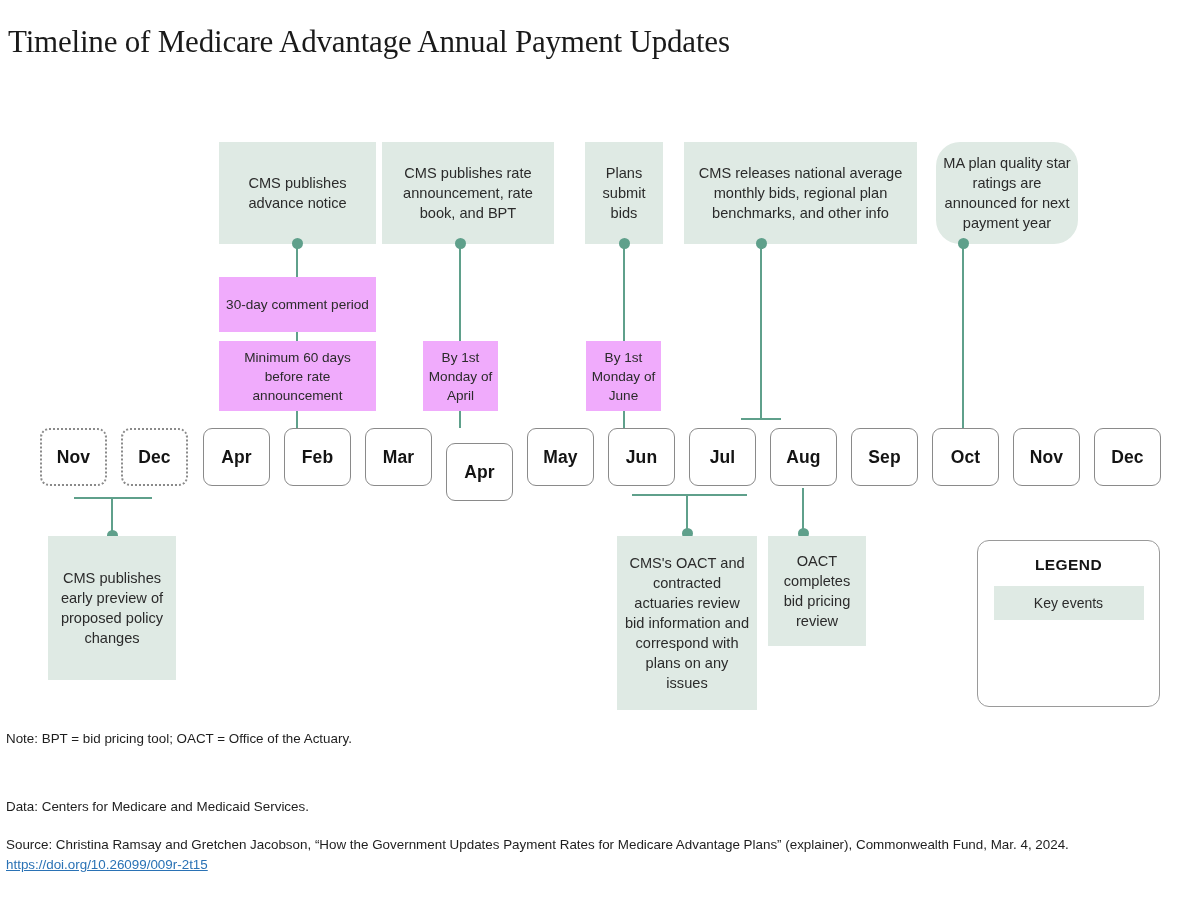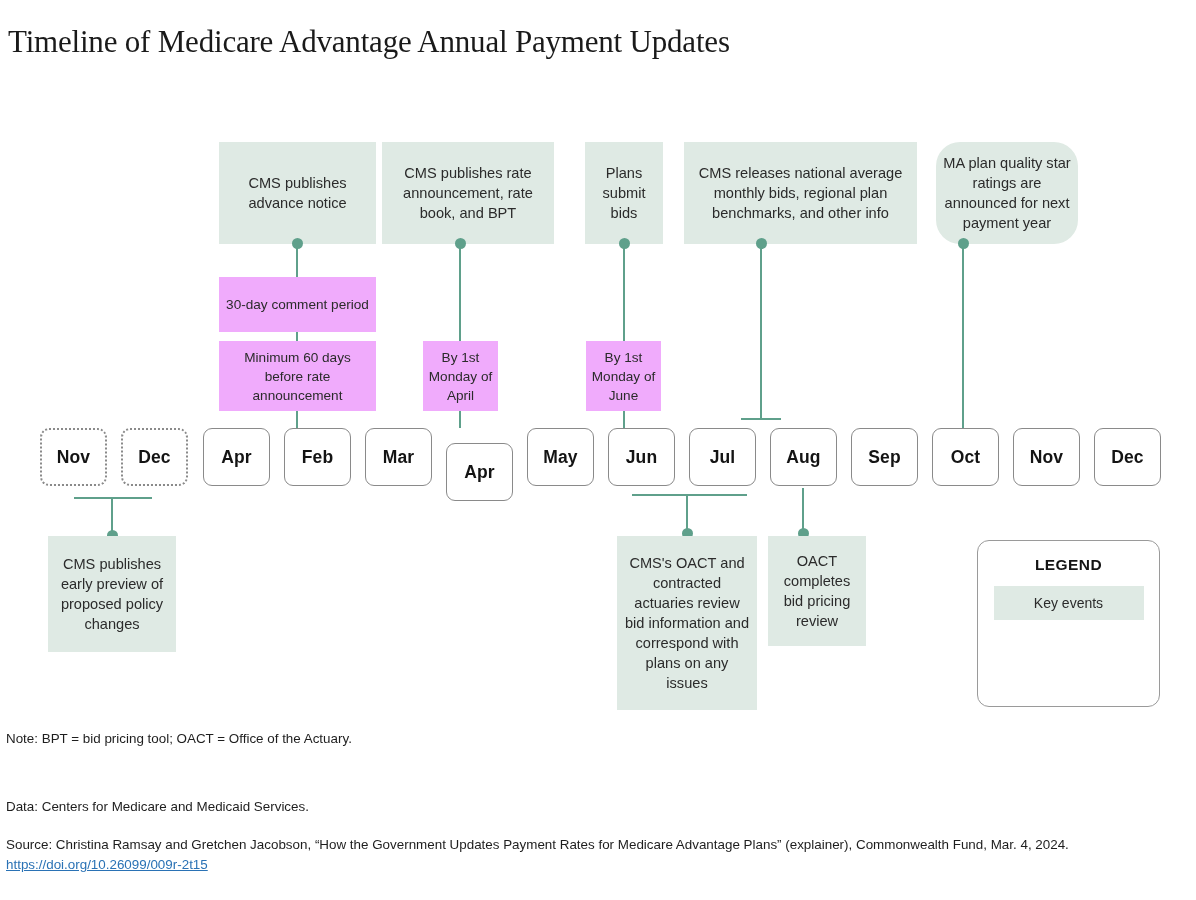--- a/index.html
+++ b/index.html
@@ -268,21 +268,21 @@
   <div class="abs conn-line" style="left:111px; top:497px; height:39px;"></div>
   <div class="abs conn-dot" style="left:106.5px; top:530px;"></div>
 
   <div class="abs conn-bar" style="left:632px; top:494px; width:115px;"></div>
   <div class="abs conn-line" style="left:686px; top:494px; height:42px;"></div>
   <div class="abs conn-dot" style="left:681.5px; top:528px;"></div>
 
   <div class="abs conn-line" style="left:802px; top:488px; height:48px;"></div>
   <div class="abs conn-dot" style="left:797.5px; top:528px;"></div>
 
-  <div class="abs event-box" style="left:48px; top:536px; width:128px; height:116px;">
+  <div class="abs event-box" style="left:48px; top:536px; width:128px; height:144px;">
     <span class="txt">CMS publishes early preview of proposed policy changes</span>
   </div>
 
   <div class="abs event-box" style="left:617px; top:536px; width:140px; height:174px;">
     <span class="txt">CMS's OACT and contracted actuaries review bid information and correspond with plans on any issues</span>
   </div>
 
   <div class="abs event-box" style="left:768px; top:536px; width:98px; height:110px;">
     <span class="txt">OACT completes bid pricing review</span>
   </div>

